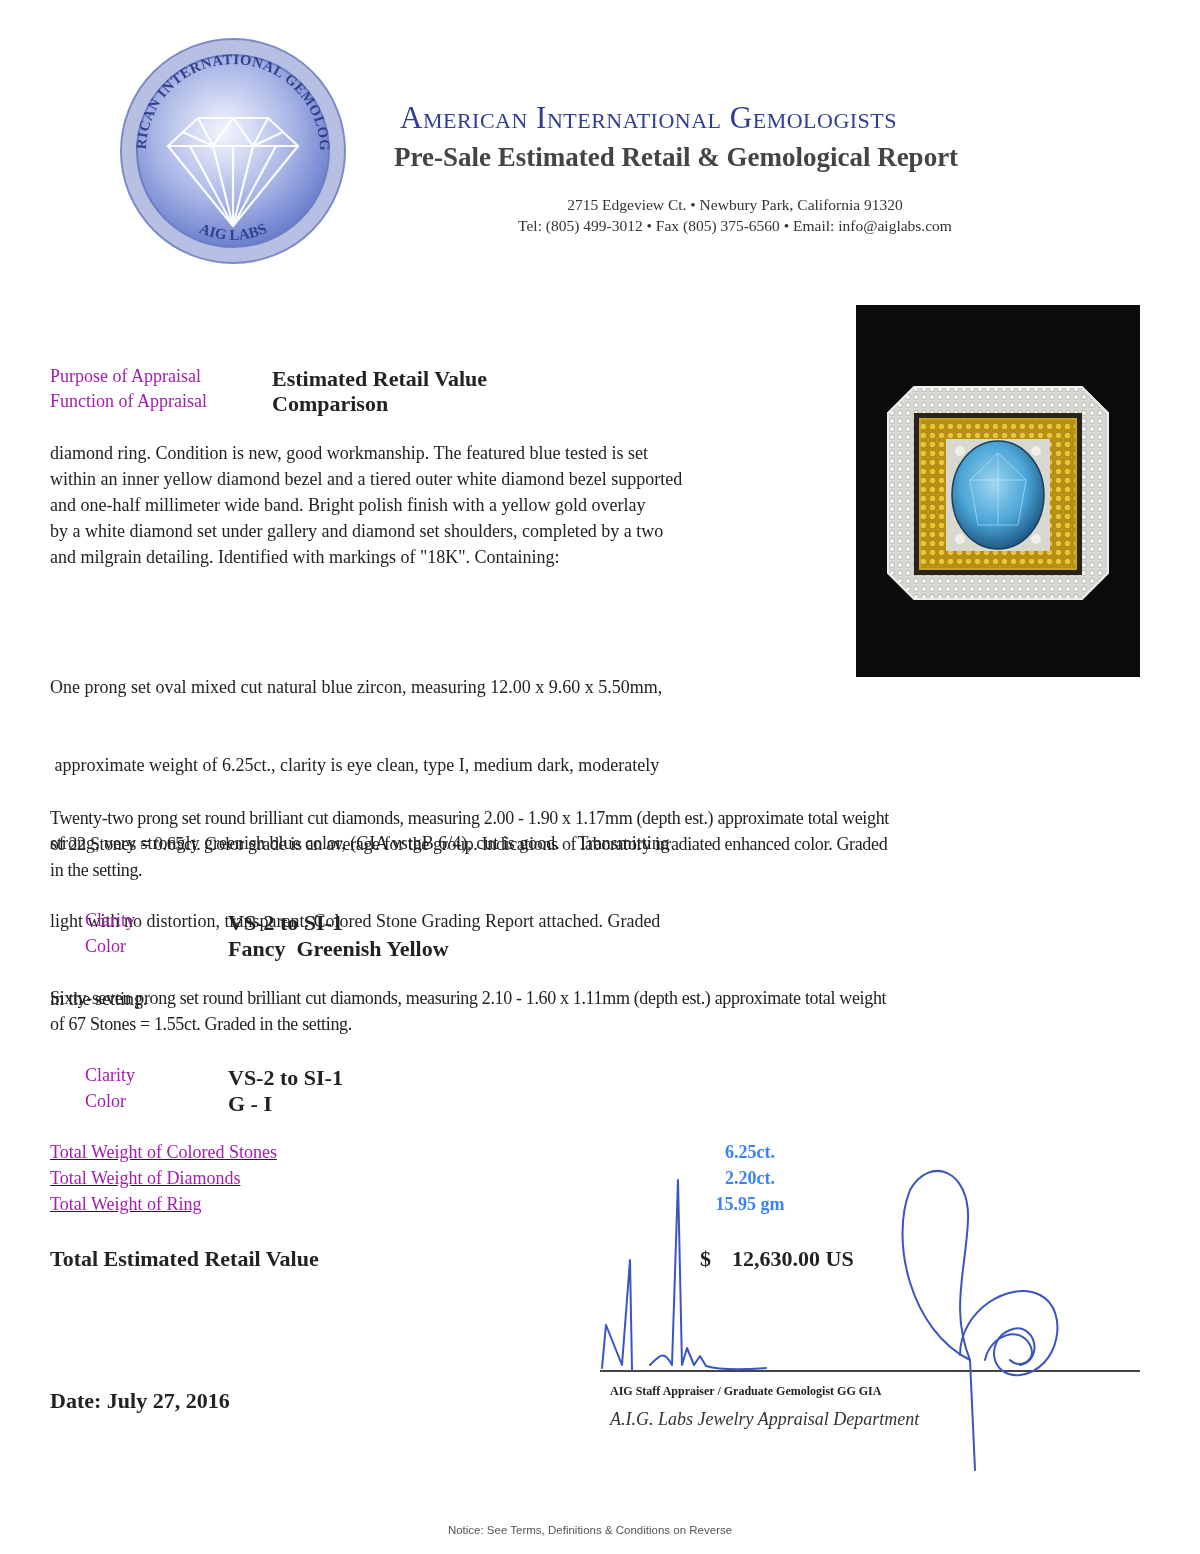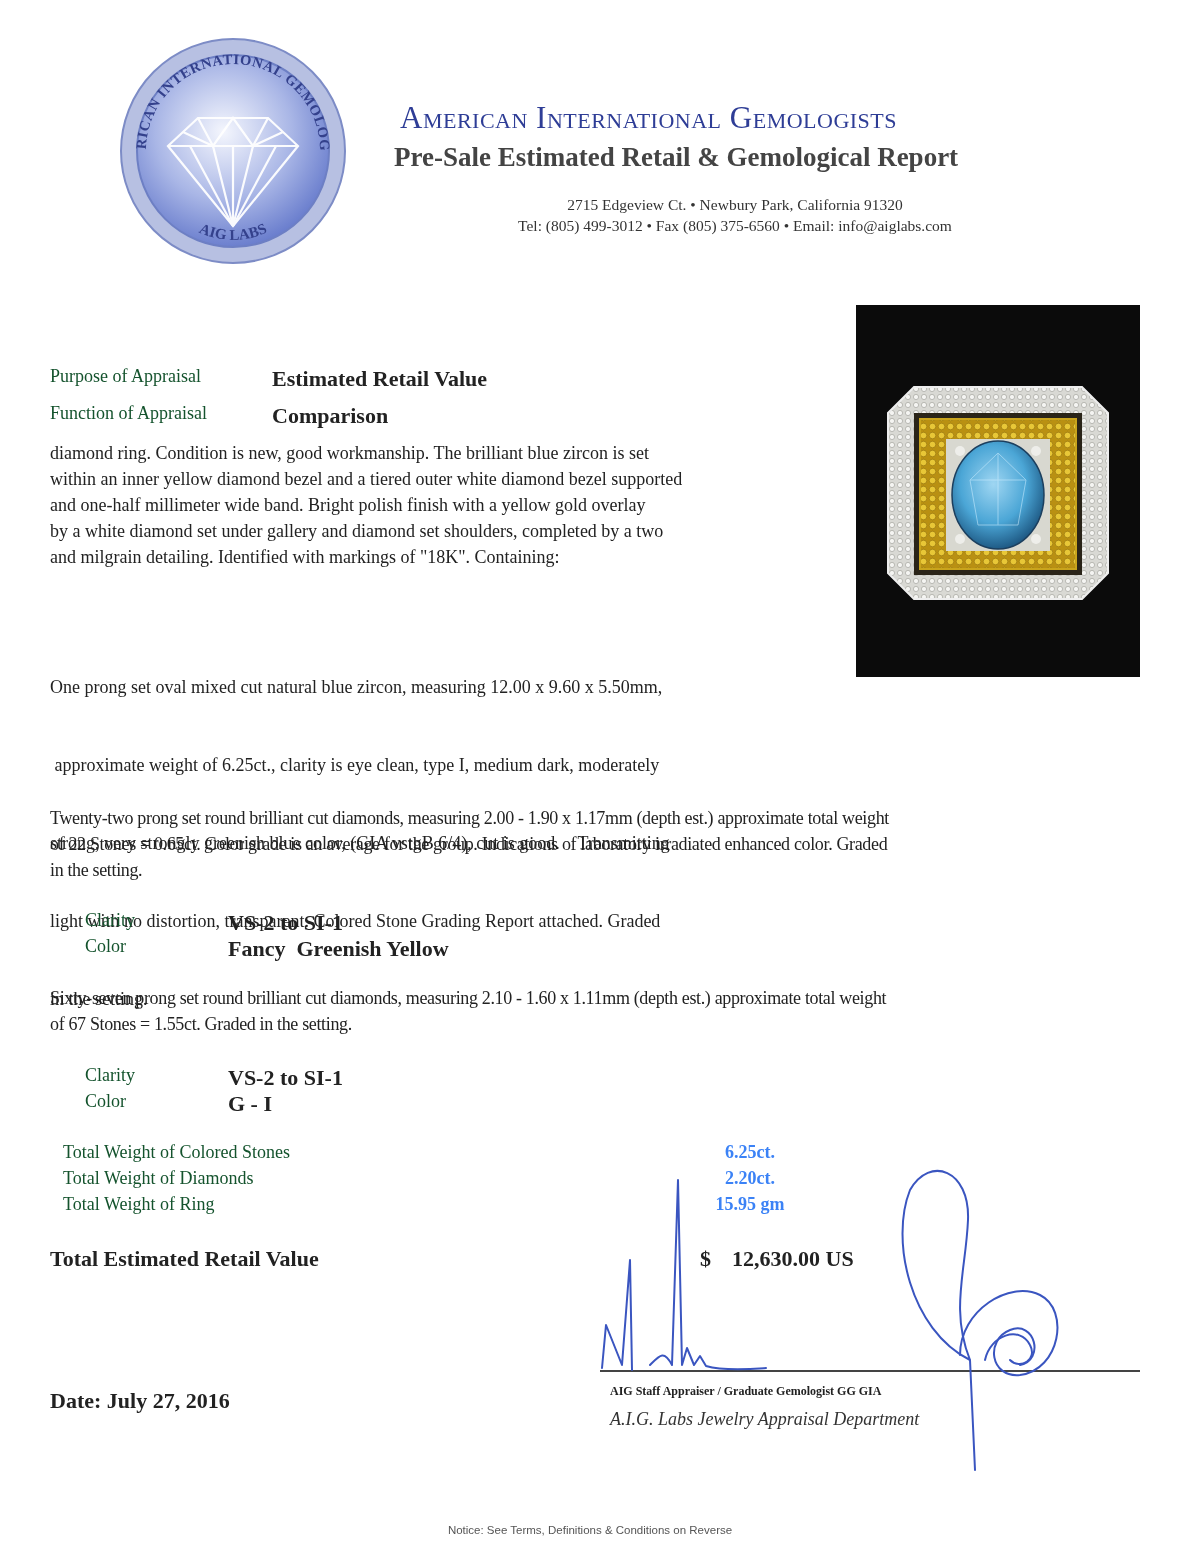--- a/index.html
+++ b/index.html
@@ -14,21 +14,21 @@
   .org-name { left: 400px; top: 100px; width: 680px; font-size: 31px; color: #2e3d96;
               letter-spacing: 0.5px; font-variant: small-caps; font-weight: normal; white-space: nowrap; }
   .report-title { left: 394px; top: 142px; width: 700px; font-size: 27px; font-weight: bold; color: #444;
                   white-space: nowrap; }
   .address { left: 400px; top: 194px; width: 670px; text-align: center; font-size: 15.5px; color: #333; line-height: 21px; }
 
   
   #ring-photo { left: 856px; top: 305px; width: 284px; height: 372px; background: #0b0b0b; }
 
   
-  .kv-label { font-size: 18px; color: #14532d; }
+  .kv-label { font-size: 18px; color: #a21caf; }
   .kv-value { font-size: 22px; font-weight: bold; color: #222; }
   .para { font-size: 18px; line-height: 26px; color: #222; }
   .notice { left: 380px; top: 1507px; width: 420px; text-align: center;
             font-family: "Liberation Sans", "DejaVu Sans", sans-serif; font-size: 11.5px; color: #555; margin-top: 17px; }
   .sig-line { left: 600px; top: 1370px; width: 540px; height: 1.5px; background: #444; }
   .sig-title { left: 610px; top: 1384px; font-size: 12px; font-weight: bold; color: #222; white-space: nowrap; }
   .sig-dept { left: 610px; top: 1409px; font-size: 18px; font-style: italic; color: #333; white-space: nowrap; }
   .right-val { text-align: center; width: 200px; font-size: 18px; font-weight: bold; color: #3b82f6; }
 </style>
 </head>
@@ -114,28 +114,28 @@
     <circle cx="104" cy="234" r="5" fill="#eeeeea"></circle>
     <circle cx="180" cy="234" r="5" fill="#eeeeea"></circle>
   </svg>
 </div>
 
 <div class="abs" style="left:50px; top:366px;">
   <div style="display:flex; height:25px;">
     <div class="kv-label" style="width:222px;">Purpose of Appraisal</div>
     <div class="kv-value">Estimated Retail Value</div>
   </div>
-  <div style="display:flex; height:25px;margin-top:12px;">
+  <div style="display:flex; height:25px;">
     <div class="kv-label" style="width:222px;">Function of Appraisal</div>
     <div class="kv-value">Comparison</div>
   </div>
 </div>
 
 <div class="abs para" style="left:50px; top:440px; width:790px;">
-  <div>diamond ring. Condition is new, good workmanship.  The brilliant blue zircon is set</div>
+  <div>diamond ring. Condition is new, good workmanship.  The featured blue tested is set</div>
   <div>within an inner yellow diamond bezel and a tiered outer white diamond bezel supported</div>
   <div>and one-half millimeter wide band. Bright polish finish with a yellow gold overlay</div>
   <div>by a white diamond set under gallery and diamond set shoulders, completed by a two</div>
   <div>and milgrain detailing. Identified with markings of "18K".  Containing:</div>
 </div>
 
 <div class="abs para" style="left:50px; top:622px; width:790px; white-space:pre;">
   <div>One prong set oval mixed cut natural blue zircon, measuring 12.00 x 9.60 x 5.50mm,</div>
   <div> approximate weight of 6.25ct., clarity is eye clean, type I, medium dark, moderately</div>
   <div>strong, very strongly greenish blue color, (GIA vstgB 6/4), cut is good.    Transmitting</div>
@@ -167,21 +167,21 @@
   <div style="display:flex; height:26px;">
     <div class="kv-label" style="width:143px;">Clarity</div>
     <div class="kv-value">VS-2 to SI-1</div>
   </div>
   <div style="display:flex; height:26px;">
     <div class="kv-label" style="width:143px;">Color</div>
     <div class="kv-value">G - I</div>
   </div>
 </div>
 
-<div class="abs" style="left:63px; top:1142px;">
+<div class="abs" style="left:50px; top:1142px;text-decoration:underline;">
   <div class="kv-label" style="height:26px;">Total Weight of Colored Stones</div>
   <div class="kv-label" style="height:26px;">Total Weight of Diamonds</div>
   <div class="kv-label" style="height:26px;">Total Weight of Ring</div>
 </div>
 <div class="abs kv-value" style="left:50px; top:1246px;">Total Estimated Retail Value</div>
 
 <div class="abs" style="left:650px; top:1142px;">
   <div class="right-val" style="height:26px;">6.25ct.</div>
   <div class="right-val" style="height:26px;">2.20ct.</div>
   <div class="right-val" style="height:26px;">15.95 gm</div>

